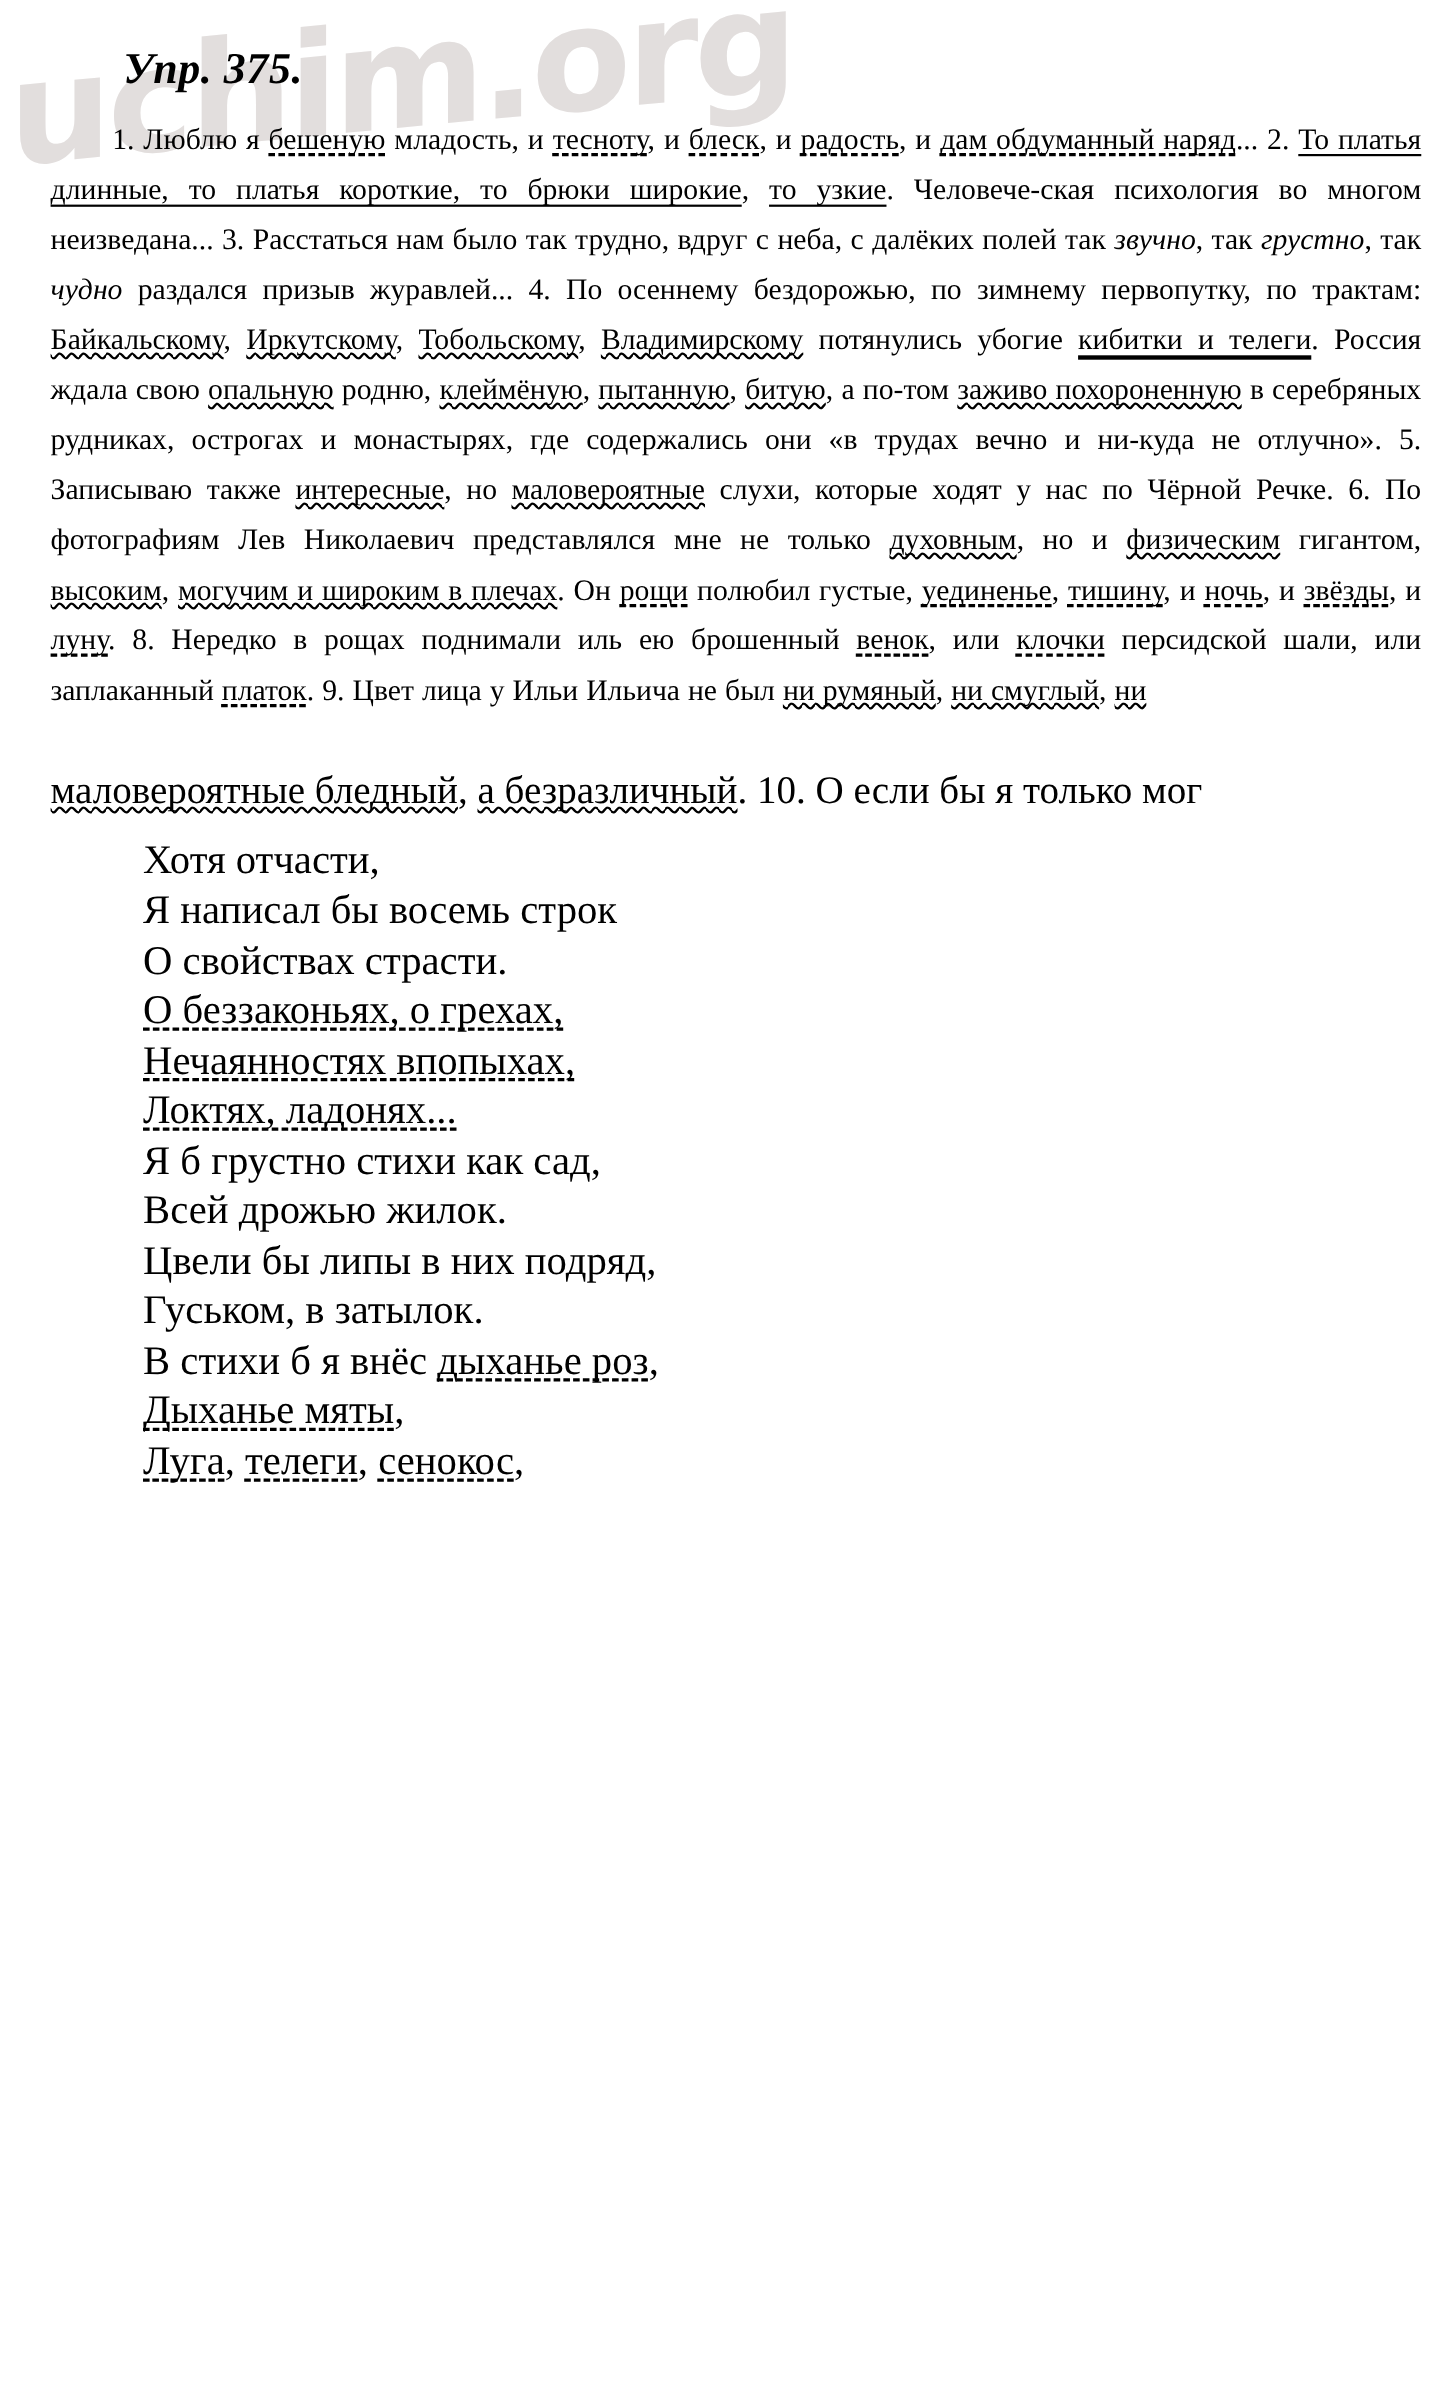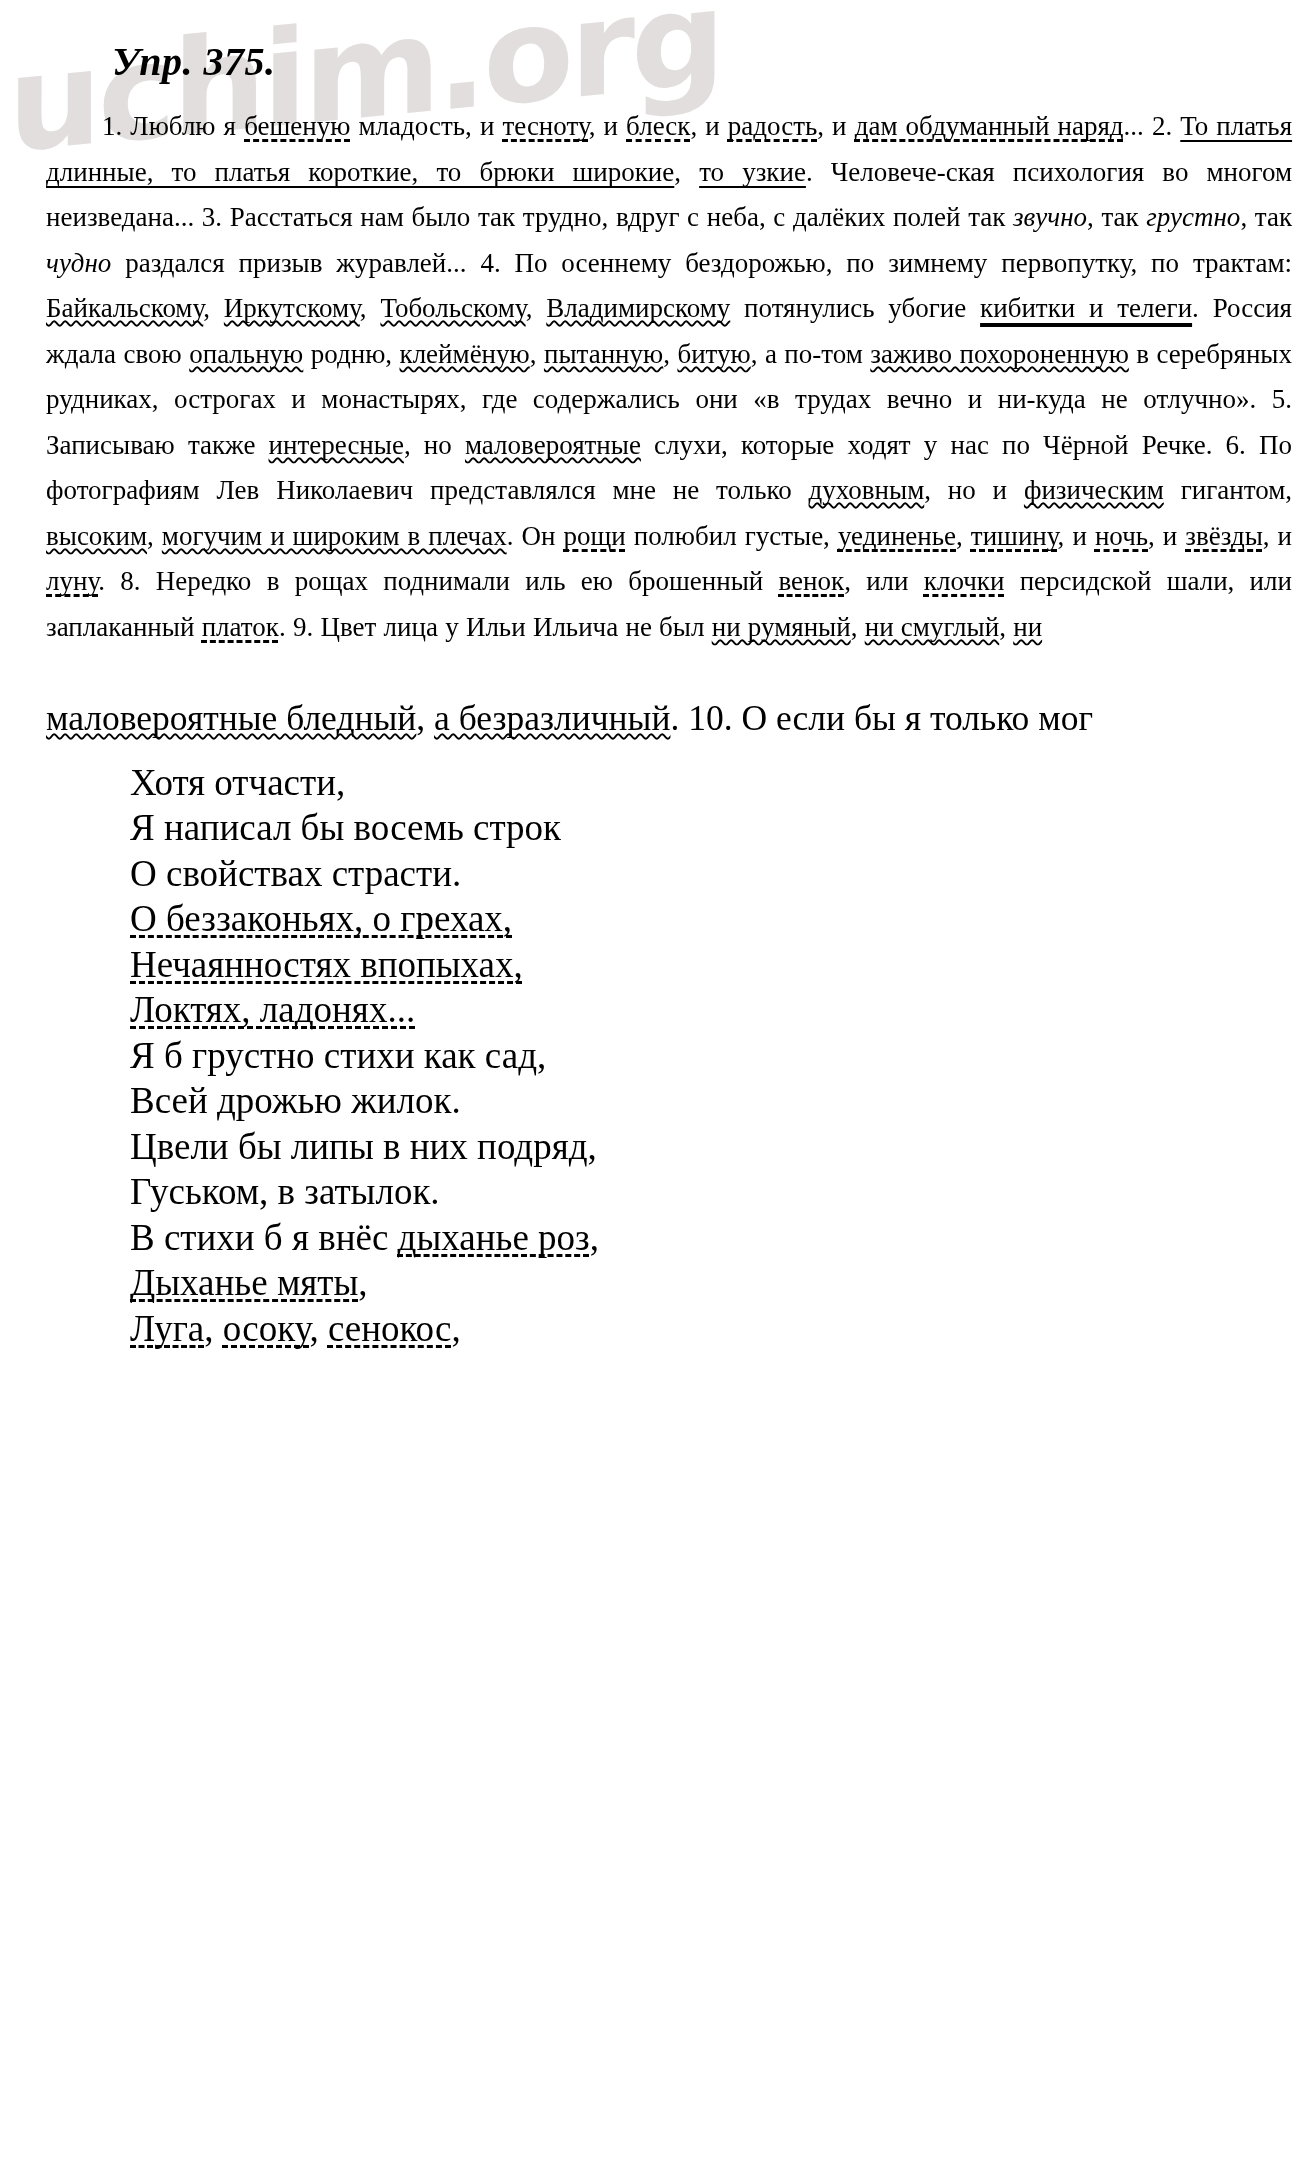--- a/index.html
+++ b/index.html
@@ -152,16 +152,16 @@
       <div class="vline"><span>О свойствах страсти.</span></div>
       <div class="vline"><span class="u-dash">О беззаконьях, о грехах,</span></div>
       <div class="vline"><span class="u-dash">Нечаянностях впопыхах,</span></div>
       <div class="vline"><span class="u-dash">Локтях, ладонях...</span></div>
       <div class="vline"><span>Я б грустно стихи как </span><span class="u-dashdot">сад</span><span>,</span></div>
       <div class="vline"><span class="u-dashdot">Всей дрожью жилок</span><span>.</span></div>
       <div class="vline"><span>Цвели бы липы в них </span><span class="u-dashdot">подряд</span><span>,</span></div>
       <div class="vline"><span class="u-dashdot">Гуськом, в затылок</span><span>.</span></div>
       <div class="vline"><span>В стихи б я внёс </span><span class="u-dash">дыханье роз</span><span>,</span></div>
       <div class="vline"><span class="u-dash">Дыханье мяты</span><span>,</span></div>
-      <div class="vline"><span class="u-dash">Луга</span><span>, </span><span class="u-dash">осоку</span><span>, </span><span class="u-dash">сенокос</span><span>,</span></div>
+      <div class="vline"><span class="u-dash">Луга</span><span>, </span><span class="u-dash">телеги</span><span>, </span><span class="u-dash">сенокос</span><span>,</span></div>
     </div>
 
 </div>
 
 </body></html>

